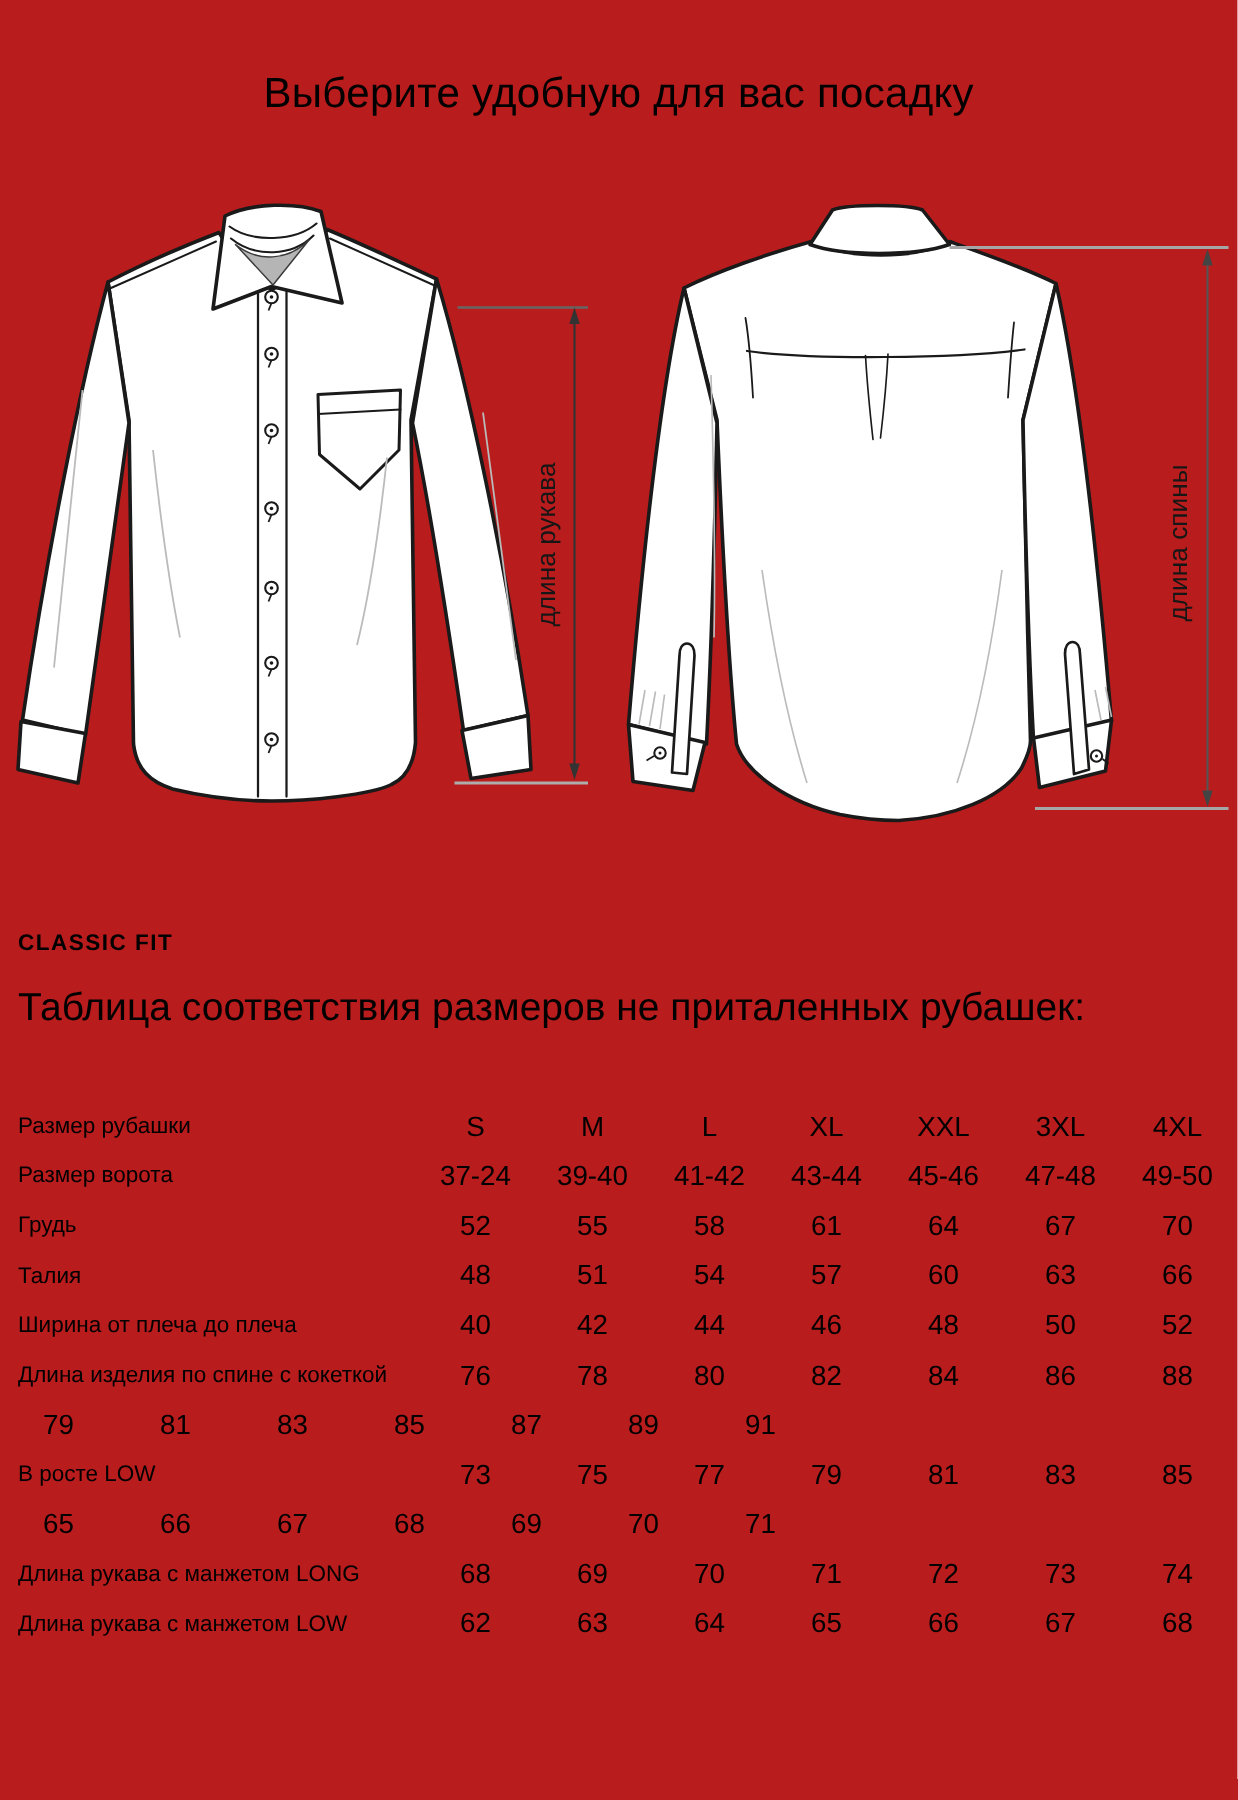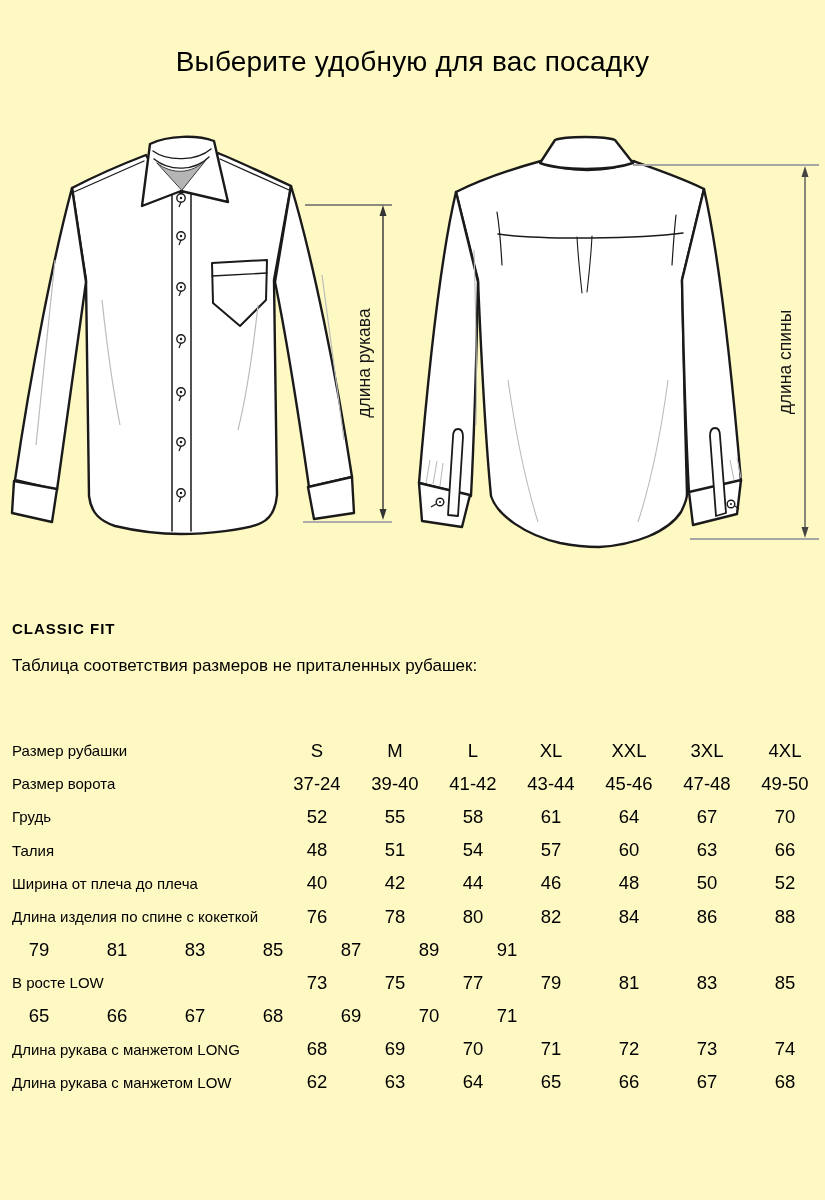--- a/index.html
+++ b/index.html
@@ -1,25 +1,25 @@
 <!DOCTYPE html>
 <html><head>
 <meta charset="utf-8">
 <style>
   html,body{margin:0;padding:0;background:#fff;}
-  .page{position:relative;width:825px;height:1200px;background:#fef9c3;overflow:hidden;
+  .page{position:relative;width:825px;height:1200px;background:#b91c1c;overflow:hidden;
         font-family:"Liberation Sans",sans-serif;color:#000;}
   .title{position:absolute;top:46px;left:0;width:825px;text-align:center;
          font-size:28px;font-weight:400;letter-spacing:0.2px;}
   .figure{position:absolute;top:130px;left:0;width:825px;height:455px;}
   .svg-front{position:absolute;left:0;top:0;}
   .svg-back{position:absolute;left:400px;top:0;}
   svg text{font-family:"Liberation Sans",sans-serif;font-size:17.5px;fill:#161616;}
   .heading{position:absolute;top:620px;left:12px;font-size:15px;font-weight:700;letter-spacing:1px;}
-  .subtitle{position:absolute;top:656px;left:12px;font-size:17px;}
+  .subtitle{position:absolute;top:656px;left:12px;font-size:26px;}
   .size-table{position:absolute;top:734px;left:0;width:825px;}
   .trow{display:flex;height:33.2px;align-items:center;}
   .tlabel{flex:none;width:278px;padding-left:12px;box-sizing:border-box;
           font-size:15px;white-space:nowrap;}
   .tcell{flex:none;width:78px;text-align:center;font-size:18.5px;}
 </style>
 </head>
 <body>
 
 <div class="page">

